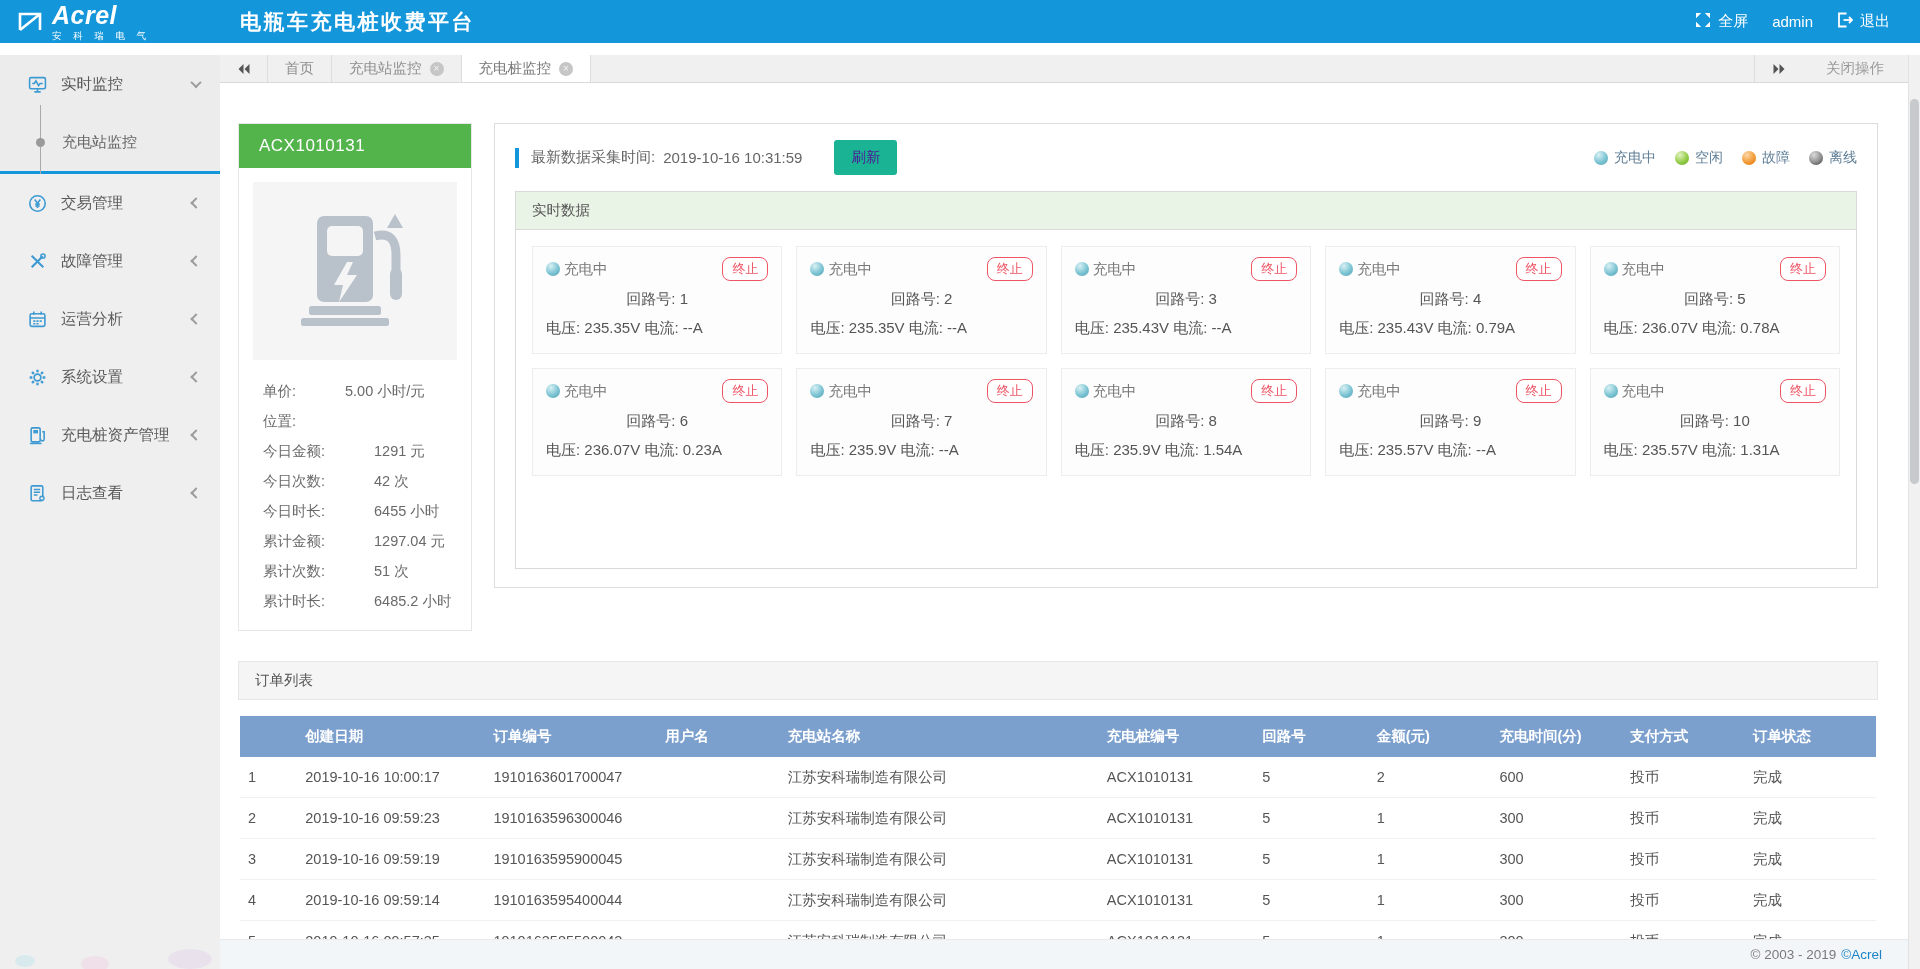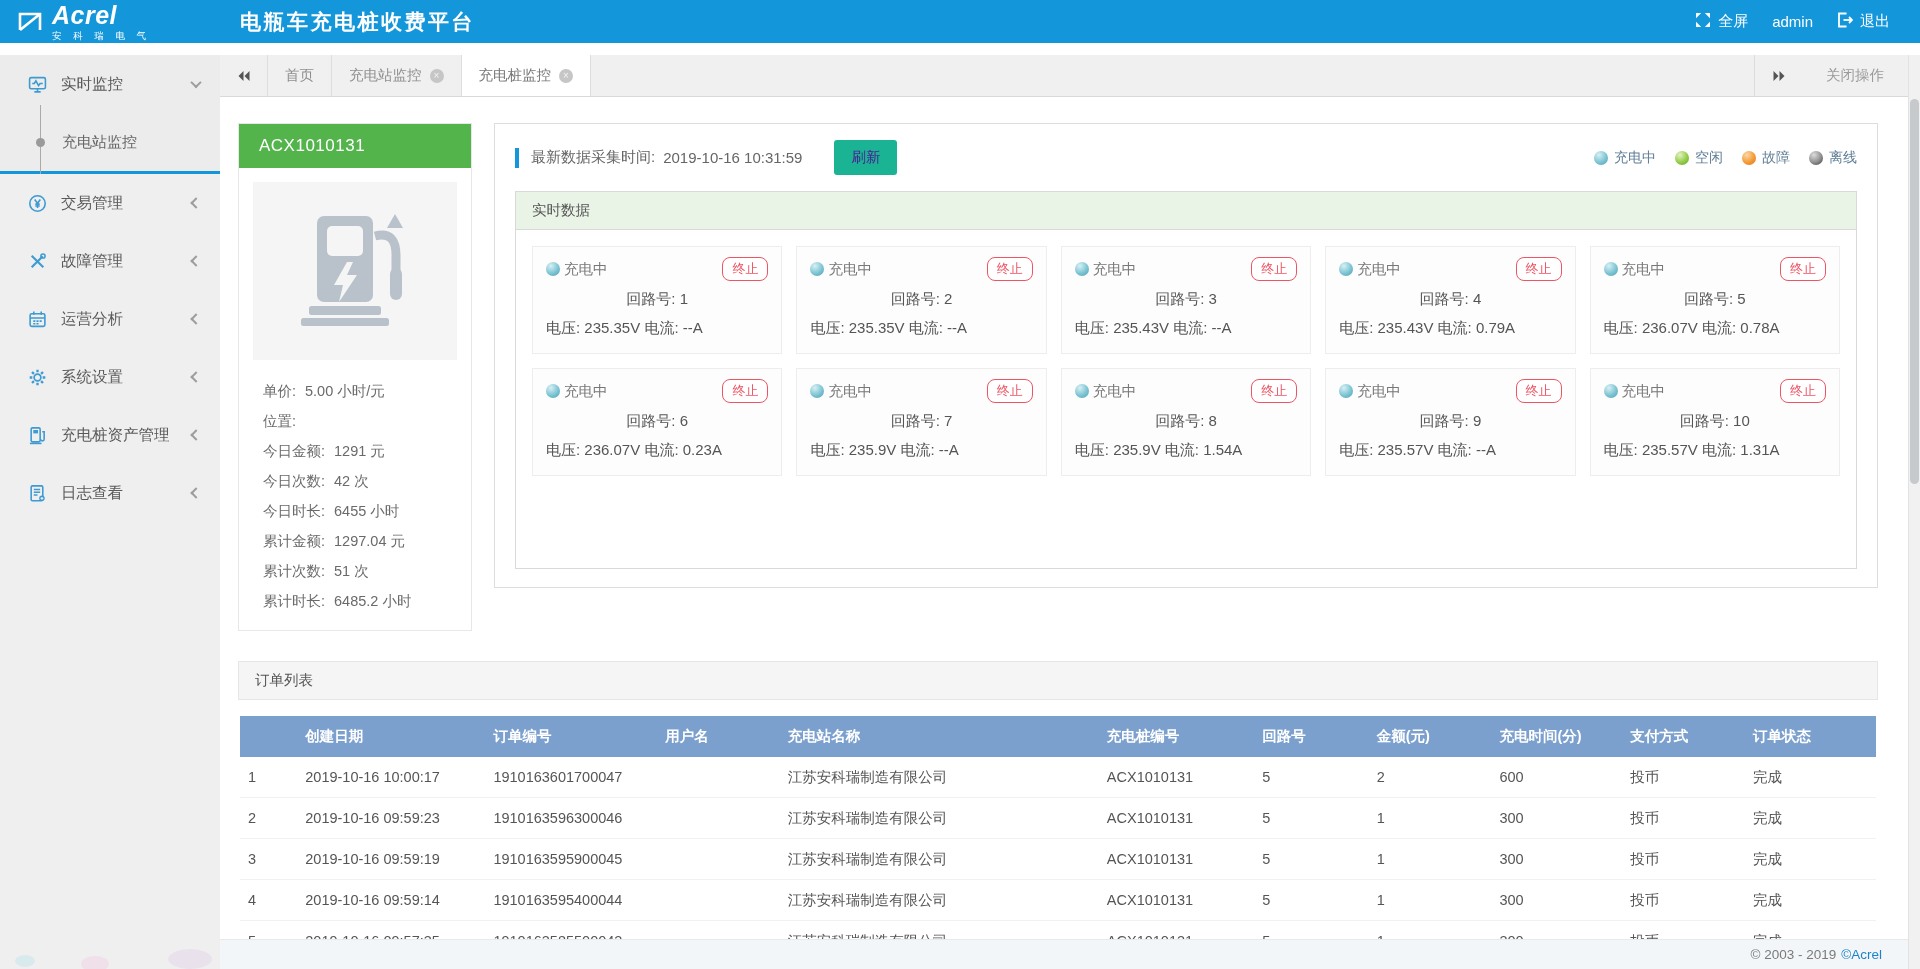--- a/index.html
+++ b/index.html
@@ -11,21 +11,21 @@
   .logo { width:230px; display:flex; align-items:center; padding-left:16px; }
   .logo-mark { margin-right:8px; display:flex; }
   .logo-text { display:flex; flex-direction:column; line-height:1; }
   .brand { font-size:25px; font-weight:bold; font-style:italic; letter-spacing:.5px; }
   .brand-sub { font-size:9.5px; letter-spacing:4.5px; margin-top:3px; }
   .app-title { font-size:21px; font-weight:bold; letter-spacing:2.5px; margin-left:10px; }
   .header-right { margin-left:auto; display:flex; align-items:center; gap:24px; padding-right:30px; font-size:15px; }
   .hr-item { display:flex; align-items:center; gap:7px; cursor:pointer; }
 
   
-  .tabbar { position:absolute; left:220px; right:12px; top:55px; height:42px; background:#f0f0f0; display:flex; align-items:stretch; border-bottom:1px solid #d9d9d9; z-index:4; }
+  .tabbar { position:absolute; left:220px; right:12px; top:55px; height:28px; background:#f0f0f0; display:flex; align-items:stretch; border-bottom:1px solid #d9d9d9; z-index:4; }
   .tab-nav-btn { width:48px; display:flex; align-items:center; justify-content:center; color:#555; border-right:1px solid #ddd; cursor:pointer; }
   .tab-nav-btn.right { border-right:none; border-left:1px solid #ddd; }
   .tab { display:flex; align-items:center; gap:8px; padding:0 17px; font-size:14.5px; color:#8f8f8f; border-right:1px solid #ddd; cursor:pointer; }
   .tab.active { background:#fff; color:#777; }
   .tab-close { width:14px; height:14px; border-radius:50%; background:#c6c6c6; color:#f3f3f3; font-size:10px; line-height:14px; text-align:center; }
   .tab-spacer { flex:1; }
   .close-ops { display:flex; align-items:center; padding:0 24px; color:#9a9a9a; font-size:14.5px; cursor:pointer; }
 
   
   .sidebar { position:absolute; left:0; top:55px; bottom:0; width:220px; background:#efefef; overflow:hidden; }
@@ -43,21 +43,21 @@
 
   
   .content { position:absolute; left:220px; top:97px; right:12px; bottom:30px; background:#fff; padding:26px 30px 0 18px; overflow:hidden; }
   .top-row { display:flex; gap:22px; align-items:flex-start; }
 
   .station-card { width:234px; flex-shrink:0; border:1px solid #e7e7e7; background:#fff; }
   .card-head { height:44px; background:#54b44c; color:#fff; font-size:17px; display:flex; align-items:center; padding-left:20px; letter-spacing:.5px; }
   .card-body { padding:14px 14px 14px; }
   .icon-box { background:#f5f5f5; height:178px; display:flex; align-items:center; justify-content:center; }
   .stats { margin-top:16px; padding-left:10px; }
-  .stat-line { font-size:14.5px; color:#6a6a6a; line-height:30px; display:flex; white-space:nowrap; }
+  .stat-line { font-size:14.5px; color:#6a6a6a; line-height:30px; display:flex; white-space:nowrap;gap:40px; }
   .stat-value { margin-left:9px; }
 
   .monitor-panel { flex:1; border:1px solid #ddd; background:#fff; padding:16px 20px 18px; }
   .refresh-row { display:flex; align-items:center; }
   .blue-bar { width:4px; height:20px; background:#1496db; margin-right:12px; flex-shrink:0; }
   .collect-text { font-size:15px; color:#666; }
   .collect-time { margin-left:8px; }
   .refresh-btn { margin-left:32px; background:#1ab394; color:#4c1d95; border:none; font-size:14.5px; padding:8px 17px; border-radius:3px; cursor:pointer; }
   .legend { margin-left:auto; display:flex; gap:19px; align-items:center; }
   .legend-item { display:flex; align-items:center; gap:6px; font-size:14px; color:#5f7d95; }

